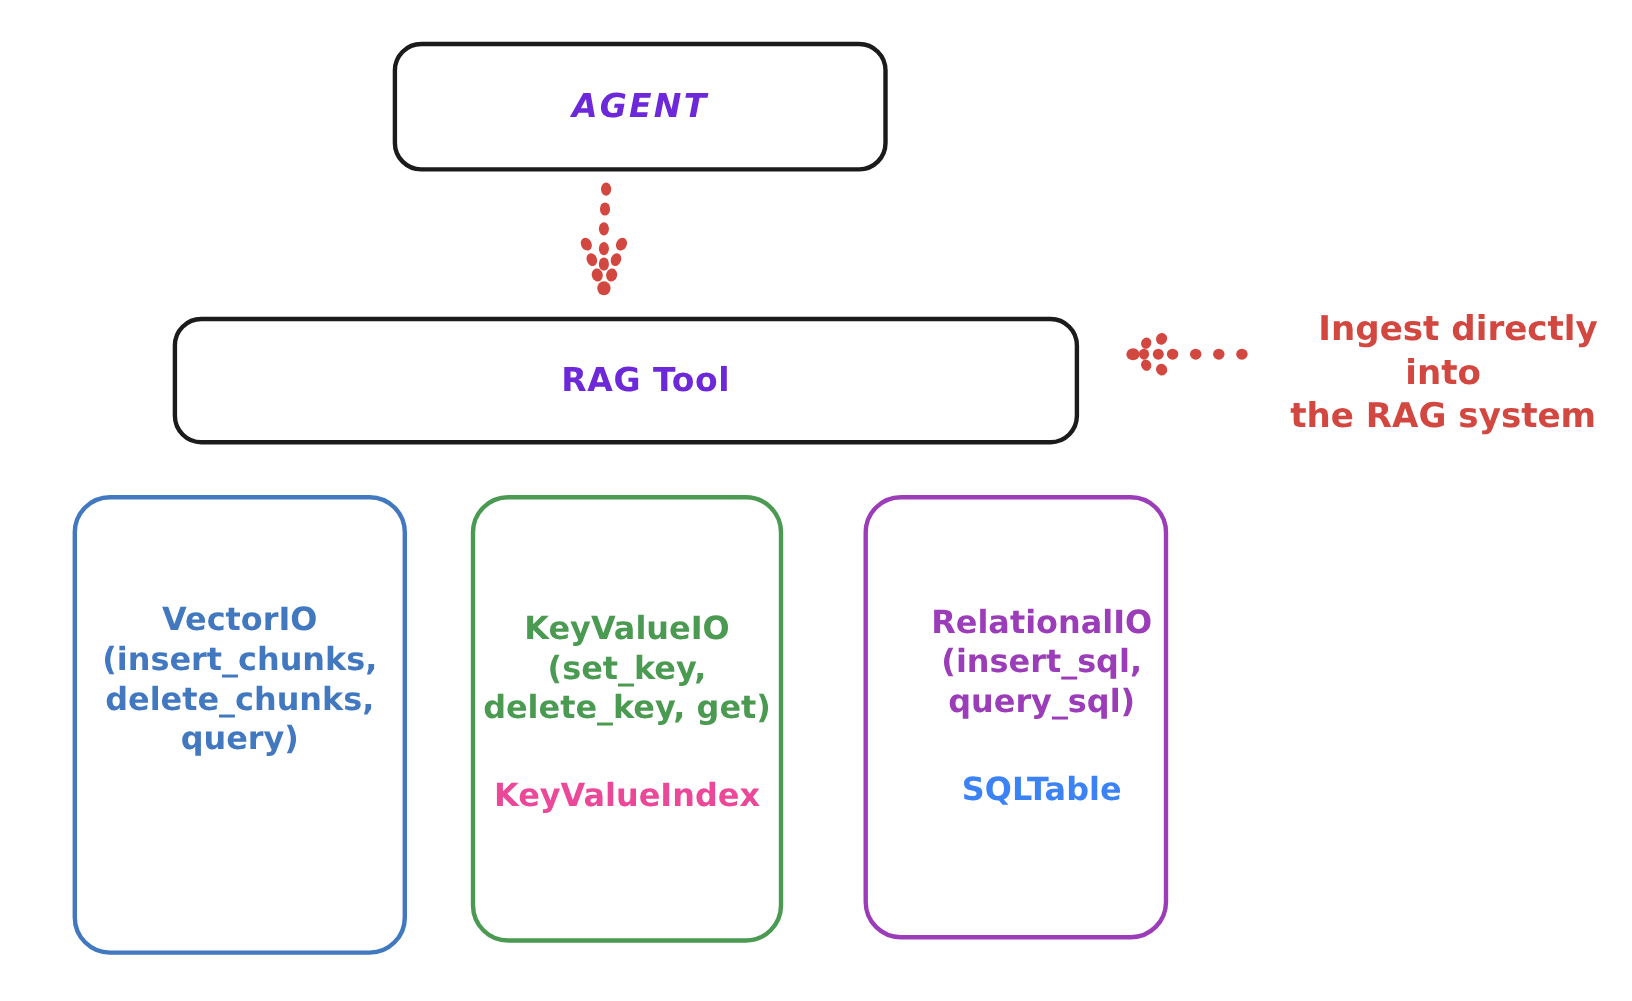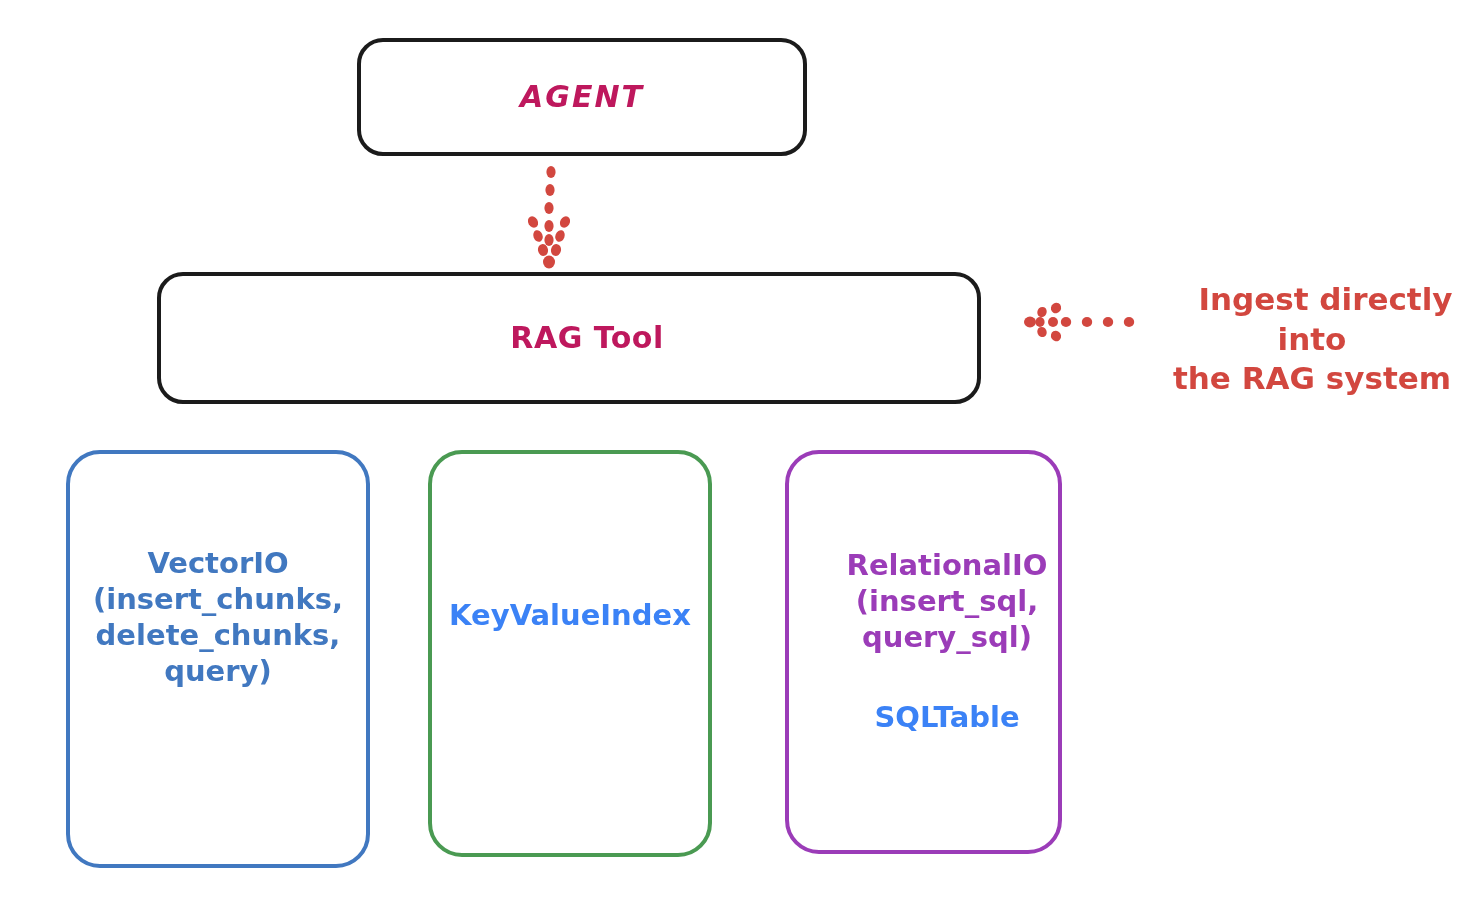--- a/index.html
+++ b/index.html
@@ -29,21 +29,21 @@
     justify-content: center;
     text-align: center;
   }
 
   
   .node-black {
     border: 4px solid #1b1b1b;
     border-radius: 26px;
   }
   .node-black .node-label {
-    color: #be185d;
+    color: #6d28d9;
   }
 
   
   .node-store {
     border-width: 4px;
     border-style: solid;
     border-radius: 34px;
     align-items: flex-start;
     justify-content: center;
   }
@@ -135,41 +135,44 @@
       <ellipse cx="1042" cy="332" rx="4.6" ry="5.2" transform="rotate(-25 1042 332)"></ellipse>
       <ellipse cx="1040" cy="322" rx="4.6" ry="5"></ellipse>
       <ellipse cx="1030" cy="322" rx="6" ry="5.4"></ellipse>
     </g>
   </svg>
 
   <div class="node node-black" style="left:357px; top:38px; width:450px; height:118px;">
     <span class="node-label label-agent">AGENT</span>
   </div>
 
-  <div class="node node-black" style="left:157px; top:272px; width:824px; height:132px;padding-left:36px;">
+  <div class="node node-black" style="left:157px; top:288px; width:824px; height:116px;padding-left:36px;">
     <span class="node-label label-tool">RAG Tool</span>
   </div>
 
   <div class="annotation" style="left:1148px; top:280px; width:328px;">
     <span class="label-annotation" style="color:#d2473f;">Ingest directly into
 the RAG system</span>
   </div>
 
   <div class="node node-store" style="left:66px; top:450px; width:304px; height:418px; border-color:#4178c0; padding-top:92px;">
     <div style="width:100%;">
       <span class="node-label label-store" style="color:#4178c0;">VectorIO
 (insert_chunks,
 delete_chunks,
 query)</span>
     </div>
   </div>
 
   <div class="node node-store" style="left:428px; top:450px; width:284px; height:407px; border-color:#4a9a52; padding-top:100px;">
     <div style="width:100%;">
-      <span class="node-label label-store" style="color:#3b82f6; margin-top:44px;">KeyValueIndex</span>
+      <span class="node-label label-store" style="color:#4a9a52;">KeyValueIO
+(set_key,
+delete_key, get)</span>
+      <span class="node-label label-store" style="color:#ec4899; margin-top:44px;">KeyValueIndex</span>
     </div>
   </div>
 
   <div class="node node-store" style="left:785px; top:450px; width:277px; height:404px; border-color:#9b3cb8; padding-top:94px;">
     <div style="width:100%;padding-left:47px;">
       <span class="node-label label-store" style="color:#9b3cb8;">RelationalIO
 (insert_sql,
 query_sql)</span>
       <span class="node-label label-store" style="color:#3b82f6; margin-top:44px;">SQLTable</span>
     </div>

